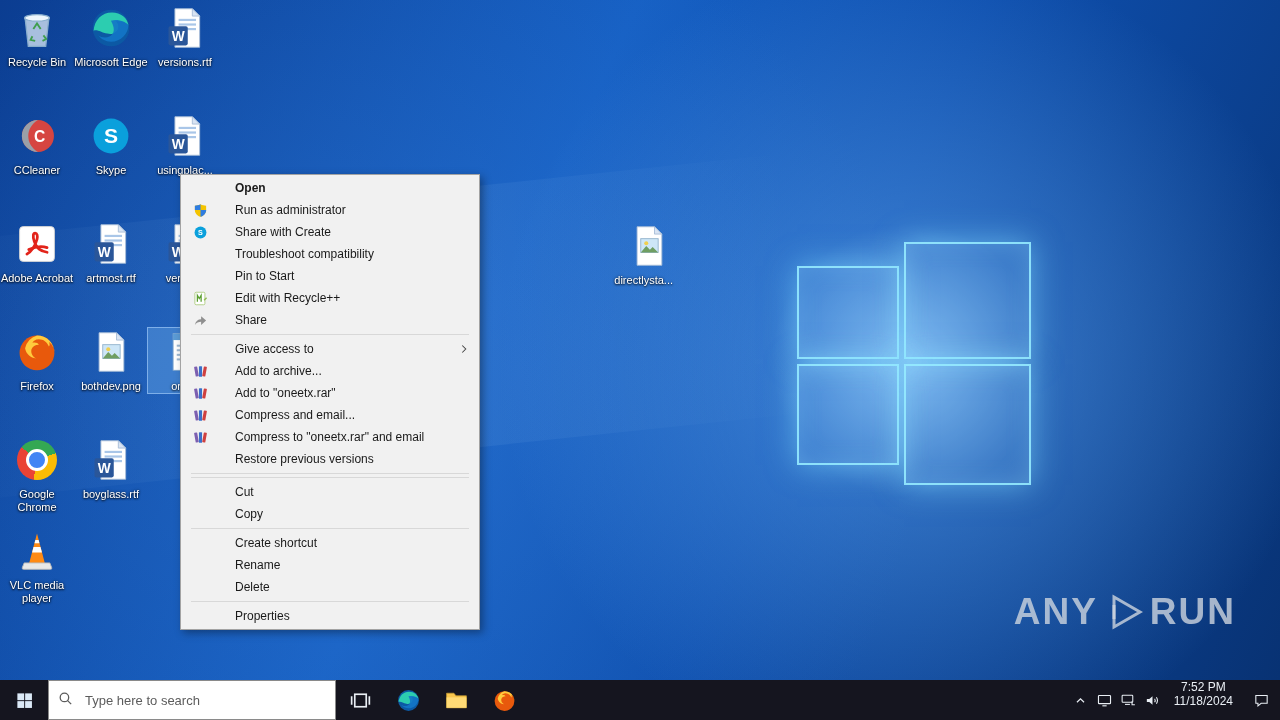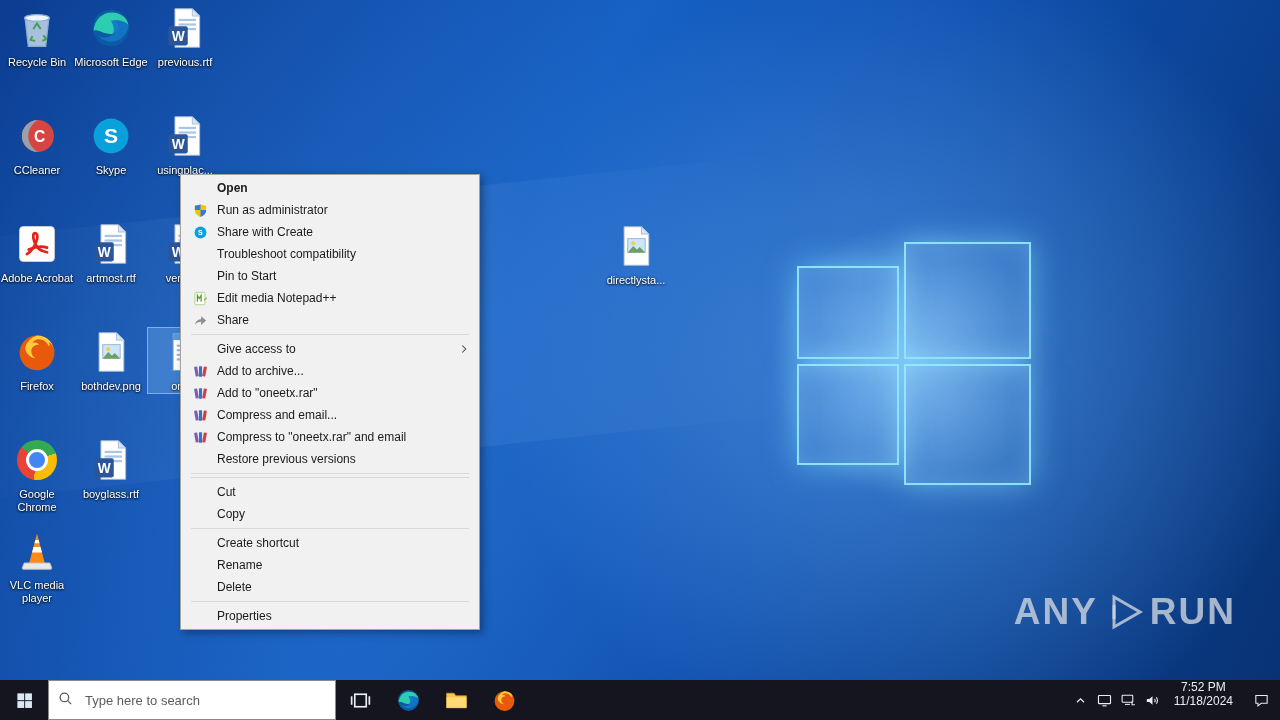--- a/index.html
+++ b/index.html
@@ -33,21 +33,21 @@
     background:conic-gradient(from -50deg,#34a853 0 120deg,#fbbc05 0 240deg,#ea4335 0 360deg);}
   .chrome-hub{position:absolute;left:50%;top:50%;width:16px;height:16px;transform:translate(-50%,-50%);
     background:#4285f4;border:3px solid #fff;border-radius:50%;}
 
   
   .ctx{position:absolute;left:180px;top:174px;width:298px;z-index:50;background:#f1f1f1;
     border:1px solid #a3a3a3;box-shadow:3px 3px 8px rgba(0,0,0,.35);padding:2px 0;font-size:12px;color:#1a1a1a;}
   .ctx-item{height:22px;display:flex;align-items:center;padding:0 26px 0 8px;position:relative;white-space:nowrap;}
   .ctx-item .mi{width:22px;height:16px;display:flex;align-items:center;justify-content:center;flex:0 0 22px;}
   .ctx-item .mi svg{width:15px;height:15px;}
-  .ctx-item .mt{margin-left:6px;}
+  .ctx-item .mt{margin-left:24px;}
   .ctx-item.bold .mt{font-weight:bold;}
   .ctx-item .sub{position:absolute;right:8px;top:4px;width:14px;height:14px;}
   .ctx-item .sub svg{width:14px;height:14px;}
   .ctx-sep{height:1px;background:#d8d8d8;margin:3px 10px;}
 
   
   .watermark{position:absolute;right:44px;bottom:46px;display:flex;align-items:center;z-index:4;
     color:rgba(205,212,222,.8);font-size:37px;font-weight:bold;letter-spacing:2px;}
   .watermark .wm-play{width:44px;height:44px;margin:0 4px;display:flex;}
 
@@ -111,21 +111,21 @@
             <svg viewBox="0 0 48 48">
               <path d="M13 3h19l8 8v34H13z" fill="#fff" stroke="#a7bdd8"></path>
               <path d="M32 3l8 8h-8z" fill="#d9e4f3" stroke="#a7bdd8"></path>
               <rect x="17" y="14" width="19" height="2.4" fill="#a9c6e8"></rect>
               <rect x="17" y="19" width="19" height="2.4" fill="#a9c6e8"></rect>
               <rect x="17" y="24" width="19" height="2.4" fill="#a9c6e8"></rect>
               <rect x="6" y="22" width="21" height="21" rx="2" fill="#2a5699"></rect>
               <text x="16.5" y="38" font-size="15" font-weight="bold" fill="#fff" text-anchor="middle" font-family="Liberation Sans, sans-serif">W</text>
             </svg>
           </div>
-          <div class="lbl">previous.rtf</div>
+          <div class="lbl">versions.rtf</div>
         </div>
         <div class="desk-icon" style="left: 0px; top: 112px;">
           <div class="ic">
             <svg viewBox="0 0 48 48">
               <circle cx="25" cy="24" r="17.5" fill="#d64541"></circle>
               <path d="M25 6.5a17.5 17.5 0 0 0 0 35c-7-4.5-10.5-10.5-10.5-17.5S18 11 25 6.5z" fill="#9aa0a8"></path>
               <text x="27" y="30.5" font-size="17" font-weight="bold" fill="#fff" text-anchor="middle" font-family="Liberation Sans, sans-serif">C</text>
             </svg>
           </div>
           <div class="lbl">CCleaner</div>
@@ -251,21 +251,21 @@
           <div class="ic">
             <svg viewBox="0 0 48 48">
               <path d="M24 5l8.5 32h-17z" fill="#ff8a14"></path>
               <path d="M20.2 19.5h7.6l1.6 6h-10.8z" fill="#fff"></path>
               <path d="M22.2 12h3.6l.9 3.5h-5.4z" fill="#fff"></path>
               <path d="M10 37h28l2 5a1.5 1.5 0 0 1-1.5 2h-29a1.5 1.5 0 0 1-1.5-2z" fill="#e8e8e8" stroke="#b9b9b9"></path>
             </svg>
           </div>
           <div class="lbl">VLC media player</div>
         </div>
-        <div class="desk-icon" style="left: 599px; top: 222px;">
+        <div class="desk-icon" style="left: 599px; top: 222px; align-items: flex-end;">
           <div class="ic">
             <svg viewBox="0 0 48 48">
               <path d="M11 3h19l8 8v34H11z" fill="#fff" stroke="#a7bdd8"></path>
               <path d="M30 3l8 8h-8z" fill="#d9e4f3" stroke="#a7bdd8"></path>
               <rect x="15" y="16" width="19" height="15" fill="#cde6f7" stroke="#93b3cc"></rect>
               <path d="M15 31l6-7 4 4 3-3 6 6z" fill="#6f9e62"></path>
               <circle cx="21" cy="21" r="2.2" fill="#f0cf4e"></circle>
             </svg>
           </div>
           <div class="lbl">directlysta...</div>
@@ -316,21 +316,21 @@
           <span class="mt">Pin to Start</span>
         </div>
         <div class="ctx-item">
           <span class="mi">
             <svg viewBox="0 0 24 24">
               <rect x="3" y="2" width="16" height="20" rx="2" fill="#fff" stroke="#8fba4f"></rect>
               <path d="M7 17V7l3 5 3-5v10" fill="none" stroke="#5a9e2f" stroke-width="2"></path>
               <path d="M17 14l4-4 1.5 1.5-4 4z" fill="#8fba4f"></path>
             </svg>
           </span>
-          <span class="mt">Edit media Notepad++</span>
+          <span class="mt">Edit with Recycle++</span>
         </div>
         <div class="ctx-item">
           <span class="mi">
             <svg viewBox="0 0 24 24">
               <path d="M3 19c1-6 5-9 10-9V5l8 7-8 7v-5c-4 0-8 2-10 5z" fill="#8f8f8f"></path>
             </svg>
           </span>
           <span class="mt">Share</span>
         </div>
         <div class="ctx-sep"></div>

